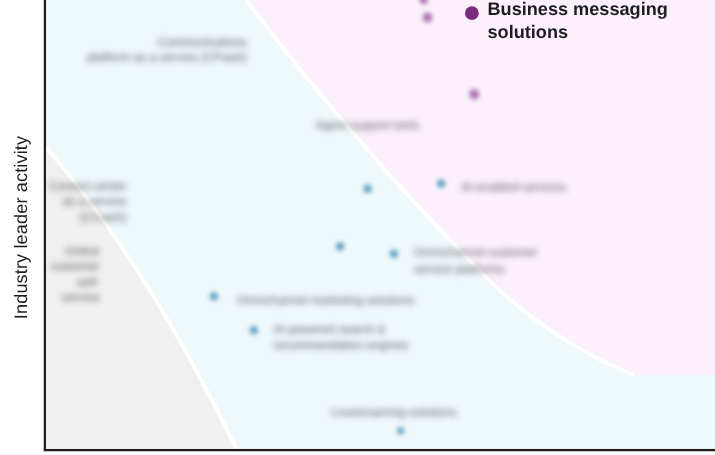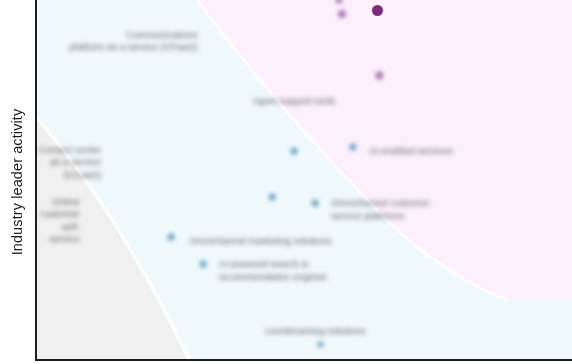--- a/index.html
+++ b/index.html
@@ -171,15 +171,17 @@
         <div class="pt pt-blue blurred" style="width: 6.8px; height: 6.8px; left: 165.85px; top: 263.865px;"></div>
         <div class="lbl blurred left" style="left: 181.9px; top: 258.48px;">AI-powered search &amp;
 recommendation engines</div>
         <div class="pt pt-blue blurred" style="width: 6.8px; height: 6.8px; left: 283.55px; top: 344.64px;"></div>
         <div class="lbl blurred center" style="left: 278.2px; transform: translateX(-50%); top: 324.895px;">Livestreaming solutions</div>
       </div>
   </div>
 
   <div id="callout">
     <div id="callout-dot"></div>
+    <div id="callout-text">Business messaging
+solutions</div>
   </div>
 
 </div>
 
 </body></html>

